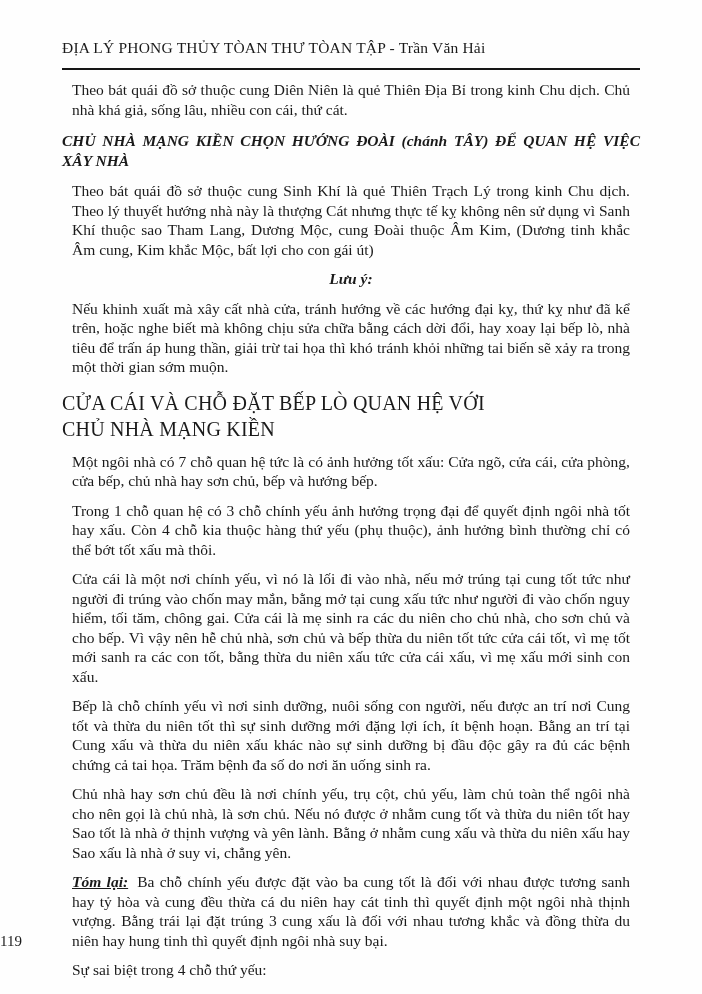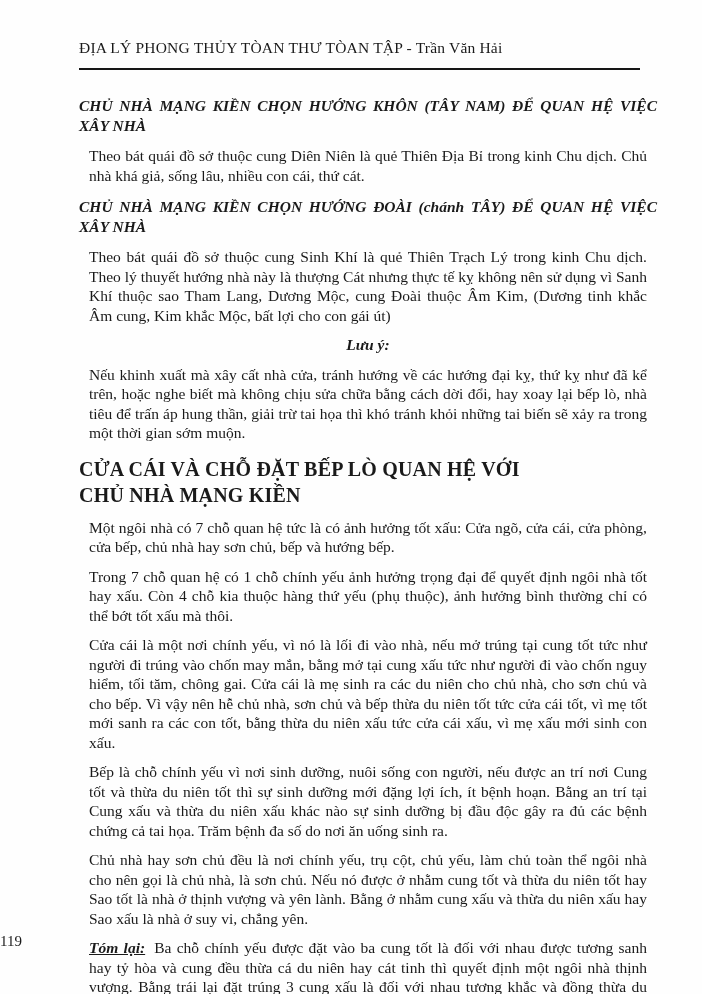--- a/index.html
+++ b/index.html
@@ -7,21 +7,21 @@
     padding: 0;
     background: #ffffff;
   }
   .page {
     position: relative;
     width: 702px;
     height: 994px;
     background: #fefefe;
     color: #1a1a1a;
     font-family: "Liberation Serif", "DejaVu Serif", serif;
-    padding: 38px 62px 0 79px;
+    padding: 38px 62px 0 62px;
     box-sizing: border-box;
     overflow: hidden;
   }
   .page-header .header-title {
     font-size: 15.5px;
     line-height: 20px;
     letter-spacing: 0.2px;
     white-space: nowrap;
   }
   .page-header .header-rule {
@@ -52,21 +52,21 @@
   .note-label {
     font-size: 15.5px;
     font-weight: bold;
     font-style: italic;
     line-height: 19.5px;
     margin: 0;
     text-align: center;
   }
   .chapter-heading {
     font-size: 20px;
-    font-weight: bold;
+    font-weight: normal;
     line-height: 26px;
     margin: 13px 0 3px 0;
     letter-spacing: 0.2px;
   }
   .chapter-heading .line {
     display: block;
   }
   .summary-label {
     font-weight: bold;
     font-style: italic;
@@ -86,36 +86,35 @@
 
 <div class="page">
 
   <header class="page-header">
     <div class="header-title">ĐỊA LÝ PHONG THỦY TÒAN THƯ  TÒAN TẬP -  Trần Văn Hải</div>
     <hr class="header-rule">
   </header>
 
   <main class="content">
 
-    <h2 class="section-heading first">CHỦ NHÀ MẠNG KIỀN CHỌN HƯỚNG KHÔN (TÂY NAM) ĐỂ QUAN HỆ VIỆC XÂY NHÀ</h2>
     <p class="body-text">Theo bát quái đồ sở thuộc cung Diên Niên là quẻ Thiên Địa Bỉ trong kinh Chu dịch. Chủ nhà khá giả, sống lâu, nhiều con cái, thứ cát.</p>
 
     <h2 class="section-heading">CHỦ NHÀ MẠNG KIỀN CHỌN HƯỚNG ĐOÀI (chánh TÂY) ĐỂ QUAN HỆ VIỆC XÂY NHÀ</h2>
     <p class="body-text">Theo bát quái đồ sở thuộc cung Sinh Khí là quẻ Thiên Trạch Lý trong kinh Chu dịch. Theo lý thuyết hướng nhà này là thượng Cát nhưng thực tế kỵ không nên sử dụng vì Sanh Khí thuộc sao Tham Lang, Dương Mộc, cung Đoài thuộc Âm Kim, (Dương tinh khắc Âm cung, Kim khắc Mộc, bất lợi cho con gái út)</p>
 
     <p class="note-label">Lưu ý:</p>
     <p class="body-text">Nếu khinh xuất mà xây cất nhà cửa, tránh hướng về các hướng đại kỵ, thứ kỵ như đã kể trên, hoặc nghe biết mà không chịu sửa chữa bằng cách dời đổi, hay xoay lại bếp lò, nhà tiêu để trấn áp hung thần, giải trừ tai họa thì khó tránh khỏi những tai biến sẽ xảy ra trong một thời gian sớm muộn.</p>
 
     <h1 class="chapter-heading">
       <span class="line">CỬA CÁI VÀ CHỖ ĐẶT BẾP LÒ QUAN HỆ VỚI</span>
       <span class="line">CHỦ NHÀ MẠNG KIỀN</span>
     </h1>
 
     <p class="body-text">Một ngôi nhà có 7 chỗ quan hệ tức là có ảnh hưởng tốt xấu: Cửa ngõ, cửa cái, cửa phòng, cửa bếp, chủ nhà hay sơn chủ, bếp và hướng bếp.</p>
-    <p class="body-text">Trong 7 chỗ quan hệ có 1 chỗ chính yếu ảnh hưởng trọng đại để quyết định ngôi nhà tốt hay xấu. Còn 4 chỗ kia thuộc hàng thứ yếu (phụ thuộc), ảnh hưởng bình thường chỉ có thể bớt tốt xấu mà thôi.</p>
+    <p class="body-text">Trong 1 chỗ quan hệ có 3 chỗ chính yếu ảnh hưởng trọng đại để quyết định ngôi nhà tốt hay xấu. Còn 4 chỗ kia thuộc hàng thứ yếu (phụ thuộc), ảnh hưởng bình thường chỉ có thể bớt tốt xấu mà thôi.</p>
     <p class="body-text">Cửa cái là một nơi chính yếu, vì nó là lối đi vào nhà, nếu mở trúng tại cung tốt tức như người đi trúng vào chốn may mắn, bằng mở tại cung xấu tức như người đi vào chốn nguy hiểm, tối tăm, chông gai. Cửa cái là mẹ sinh ra các du niên cho chủ nhà, cho sơn chủ và cho bếp. Vì vậy nên hễ chủ nhà, sơn chủ và bếp thừa du niên tốt tức cửa cái tốt, vì mẹ tốt mới sanh ra các con tốt, bằng thừa du niên xấu tức cửa cái xấu, vì mẹ xấu mới sinh con xấu.</p>
     <p class="body-text">Bếp là chỗ chính yếu vì nơi sinh dưỡng, nuôi sống con người, nếu được an trí nơi Cung tốt và thừa du niên tốt thì sự sinh dưỡng mới đặng lợi ích, ít bệnh hoạn. Bằng an trí tại Cung xấu và thừa du niên xấu khác nào sự sinh dưỡng bị đầu độc gây ra đủ các bệnh chứng cả tai họa. Trăm bệnh đa số do nơi ăn uống sinh ra.</p>
     <p class="body-text">Chủ nhà hay sơn chủ đều là nơi chính yếu, trụ cột, chủ yếu, làm chủ toàn thể ngôi nhà cho nên gọi là chủ nhà, là sơn chủ. Nếu nó được ở nhằm cung tốt và thừa du niên tốt hay Sao tốt là nhà ở thịnh vượng và yên lành. Bằng ở nhằm cung xấu và thừa du niên xấu hay Sao xấu là nhà ở suy vi, chẳng yên.</p>
 
     <p class="body-text">
       <span class="summary-label">Tóm lại:</span><span>Ba chỗ chính yếu được đặt vào ba cung tốt là đối với nhau được tương sanh hay tỷ hòa và cung đều thừa cá du niên hay cát tinh thì quyết định một ngôi nhà thịnh vượng. Bằng trái lại đặt trúng 3 cung xấu là đối với nhau tương khắc và đồng thừa du niên hay hung tinh thì quyết định ngôi nhà suy bại.</span>
     </p>
 
     <p class="body-text">Sự sai biệt trong 4 chỗ thứ yếu:</p>
 

